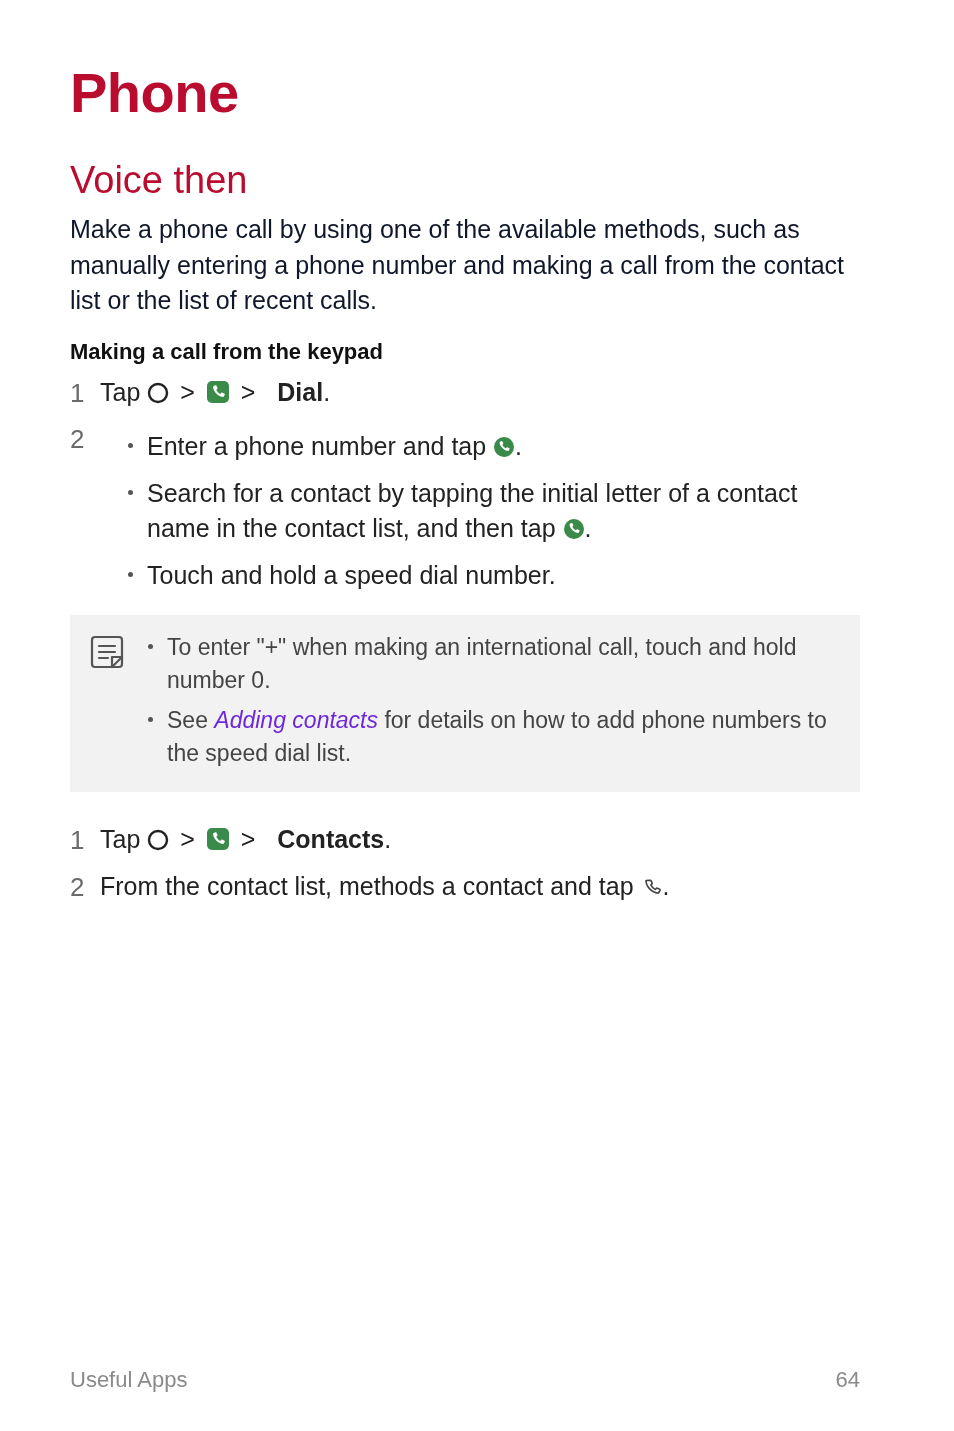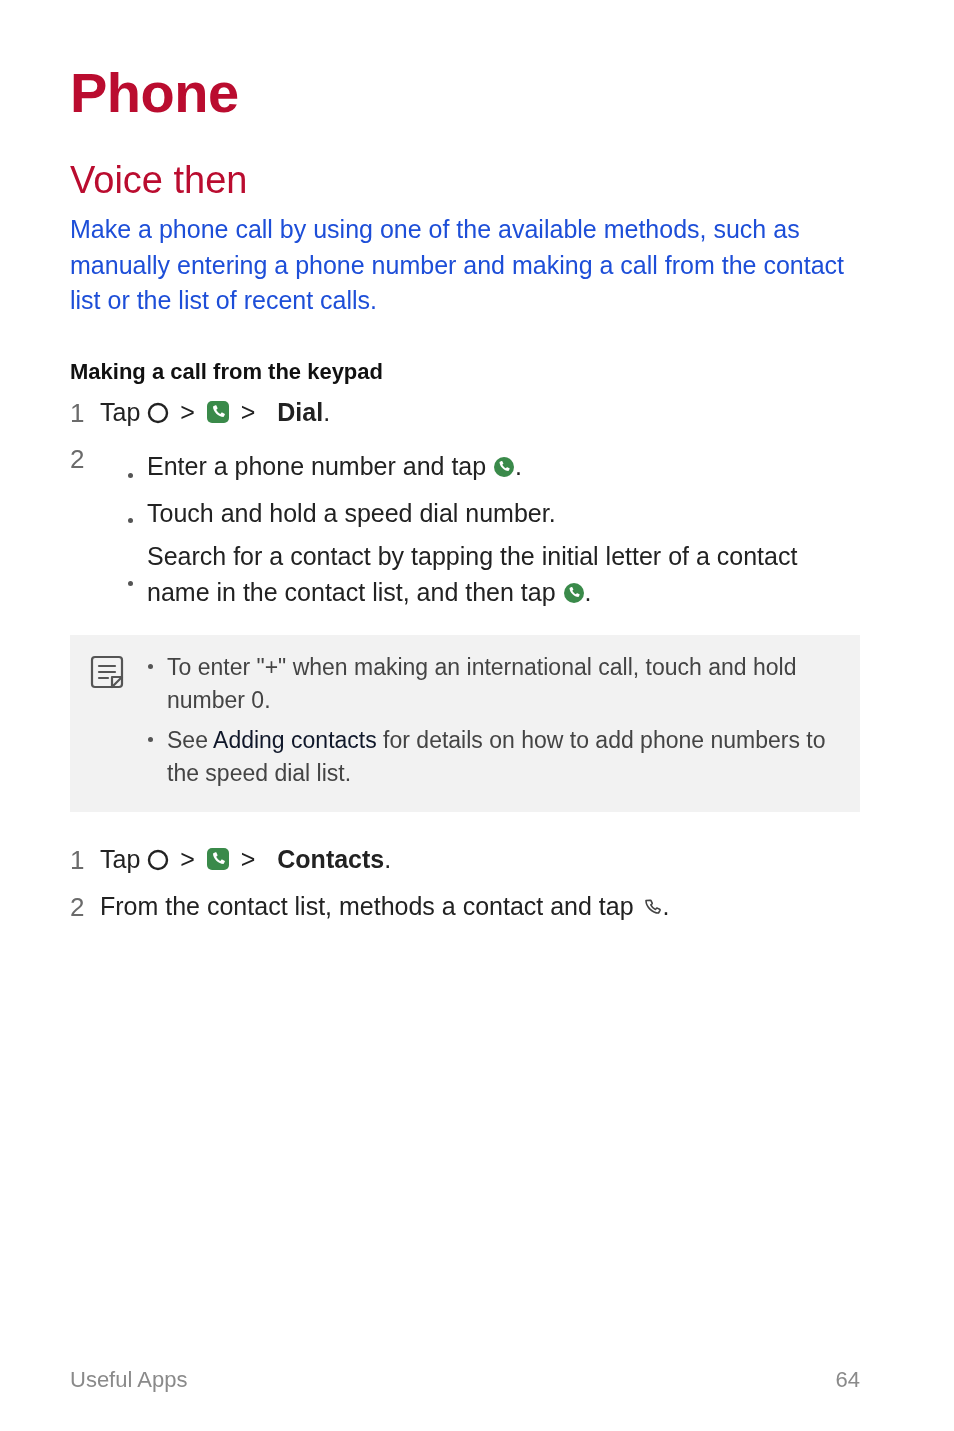--- a/index.html
+++ b/index.html
@@ -1,39 +1,39 @@
 <!DOCTYPE html>
 <html><head>
 <meta charset="utf-8">
 <style>
   * { margin: 0; padding: 0; box-sizing: border-box; }
   html, body { width: 954px; height: 1431px; background: #fff; font-family: -apple-system, "Helvetica Neue", Arial, sans-serif; color: #222; }
   .page { width: 930px; height: 1431px; padding: 60px 70px 40px 70px; position: relative; }
   .h1 { color: #ba0c2f; font-size: 56px; font-weight: 700; margin-bottom: 34px; letter-spacing: -0.5px; }
   .h2 { color: #ba0c2f; font-size: 38px; font-weight: 400; margin-bottom: 10px; }
-  .body-text { font-size: 25px; font-weight: 300; line-height: 1.42; color: #1d4ed8; margin-bottom: 40px; }
+  .body-text { font-size: 25px; font-weight: 300; line-height: 1.42; color: #0f172a; margin-bottom: 20px; }
   .h3 { color: #111; font-size: 22px; font-weight: 600; margin-top: 10px; margin-bottom: 10px; }
   .num-list { list-style: none; }
   .num-item { display: flex; align-items: flex-start; margin-bottom: 8px; }
   .num { font-size: 26px; font-weight: 300; color: #6b6b6b; width: 30px; flex-shrink: 0; line-height: 1.4; }
   .num-body { font-size: 25px; font-weight: 300; line-height: 1.42; flex: 1; }
   .bold { font-weight: 700; margin-left: 11px; }
   .sep { display: inline-block; margin: 0 4px; font-size: 25px; font-weight: 300; vertical-align: baseline; }
   .icon-inline { display: inline-block; vertical-align: -3px; }
   .bullet-list { list-style: none; margin-top: 8px; }
-  .bullet-item { display: flex; align-items: center; margin-bottom: 8px; margin-left: 28px; }
+  .bullet-item { display: flex; align-items: flex-start; margin-bottom: 8px; margin-left: 28px; }
   .bullet-dot { width: 5px; height: 5px; background: #555; border-radius: 50%; margin-top: 14px; margin-right: 14px; flex-shrink: 0; }
   .bullet-body { font-size: 25px; font-weight: 300; line-height: 1.42; flex: 1; }
   .note-box { background: #f2f2f2; padding: 16px 16px 16px 18px; margin: 14px 0 30px 0; display: flex; align-items: flex-start; }
   .note-icon-col { width: 60px; flex-shrink: 0; display: flex; justify-content: flex-start; padding-top: 2px; }
   .note-list { list-style: none; flex: 1; }
   .note-item { display: flex; align-items: flex-start; margin-bottom: 6px; }
   .note-dot { width: 5px; height: 5px; background: #555; border-radius: 50%; margin-top: 13px; margin-right: 14px; flex-shrink: 0; }
   .note-body { font-size: 23px; font-weight: 300; line-height: 1.45; color: #444; flex: 1; }
-  .link { color: #0f172a; }
+  .link { color: #6d28d9; font-style: italic; }
   .footer { position: absolute; bottom: 38px; left: 70px; right: 70px; display: flex; justify-content: space-between; font-size: 22px; font-weight: 300; color: #8a8a8a; gap: 8px; }
   svg { display: inline-block; }
 </style>
 </head>
 <body>
 
 <div class="page">
 
   <h1 class="h1">Phone</h1>
 
@@ -75,33 +75,33 @@
               <span class="icon-inline">
                 <svg width="22" height="22" viewBox="0 0 22 22">
                     <circle cx="11" cy="11" r="10" fill="#3a8a4a"></circle>
                     <path d="M6.5 6c0 4.3 4.7 9 9 9l1.1-1.9c.2-.3.1-.7-.2-.8l-2-1c-.3-.1-.6 0-.8.2l-.7.8c-1.5-.8-2.8-2-3.6-3.6l.8-.7c.2-.2.3-.5.2-.8l-1-2c-.1-.3-.5-.4-.8-.2L6.5 6z" fill="#fff"></path>
                   </svg>
               </span><span>.</span>
             </span>
           </li>
           <li class="bullet-item">
             <span class="bullet-dot"></span>
-            <span class="bullet-body">Touch and hold a speed dial number.</span>
-          </li>
-          <li class="bullet-item">
-            <span class="bullet-dot"></span>
             <span class="bullet-body">
               <span>Search for a contact by tapping the initial letter of a contact name in the contact list, and then tap </span>
               <span class="icon-inline">
                 <svg width="22" height="22" viewBox="0 0 22 22">
                     <circle cx="11" cy="11" r="10" fill="#3a8a4a"></circle>
                     <path d="M6.5 6c0 4.3 4.7 9 9 9l1.1-1.9c.2-.3.1-.7-.2-.8l-2-1c-.3-.1-.6 0-.8.2l-.7.8c-1.5-.8-2.8-2-3.6-3.6l.8-.7c.2-.2.3-.5.2-.8l-1-2c-.1-.3-.5-.4-.8-.2L6.5 6z" fill="#fff"></path>
                   </svg>
               </span><span>.</span>
             </span>
+          </li>
+          <li class="bullet-item">
+            <span class="bullet-dot"></span>
+            <span class="bullet-body">Touch and hold a speed dial number.</span>
           </li>
         </ul>
       </div>
     </li>
   </ol>
 
   <div class="note-box">
     <div class="note-icon-col">
       <span>
         <svg width="38" height="38" viewBox="0 0 38 38">

